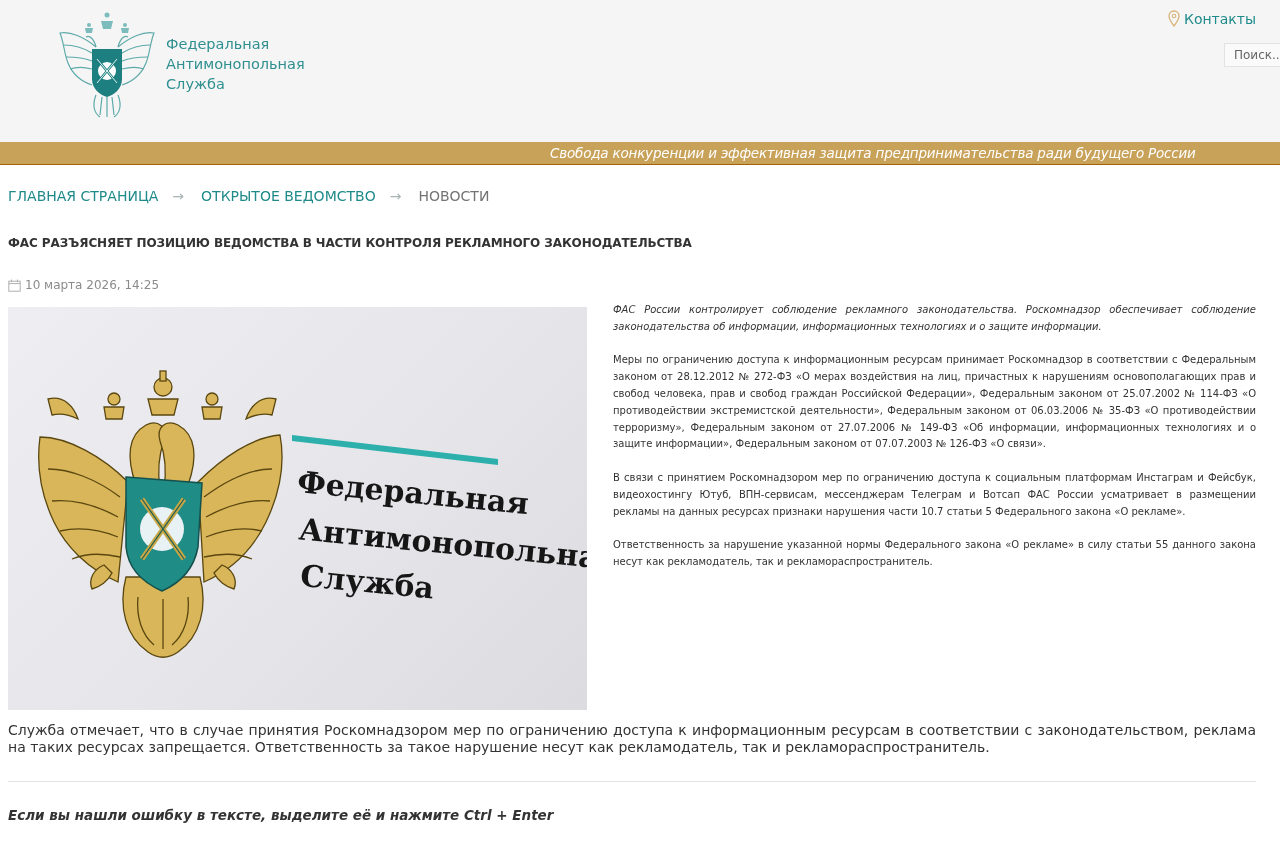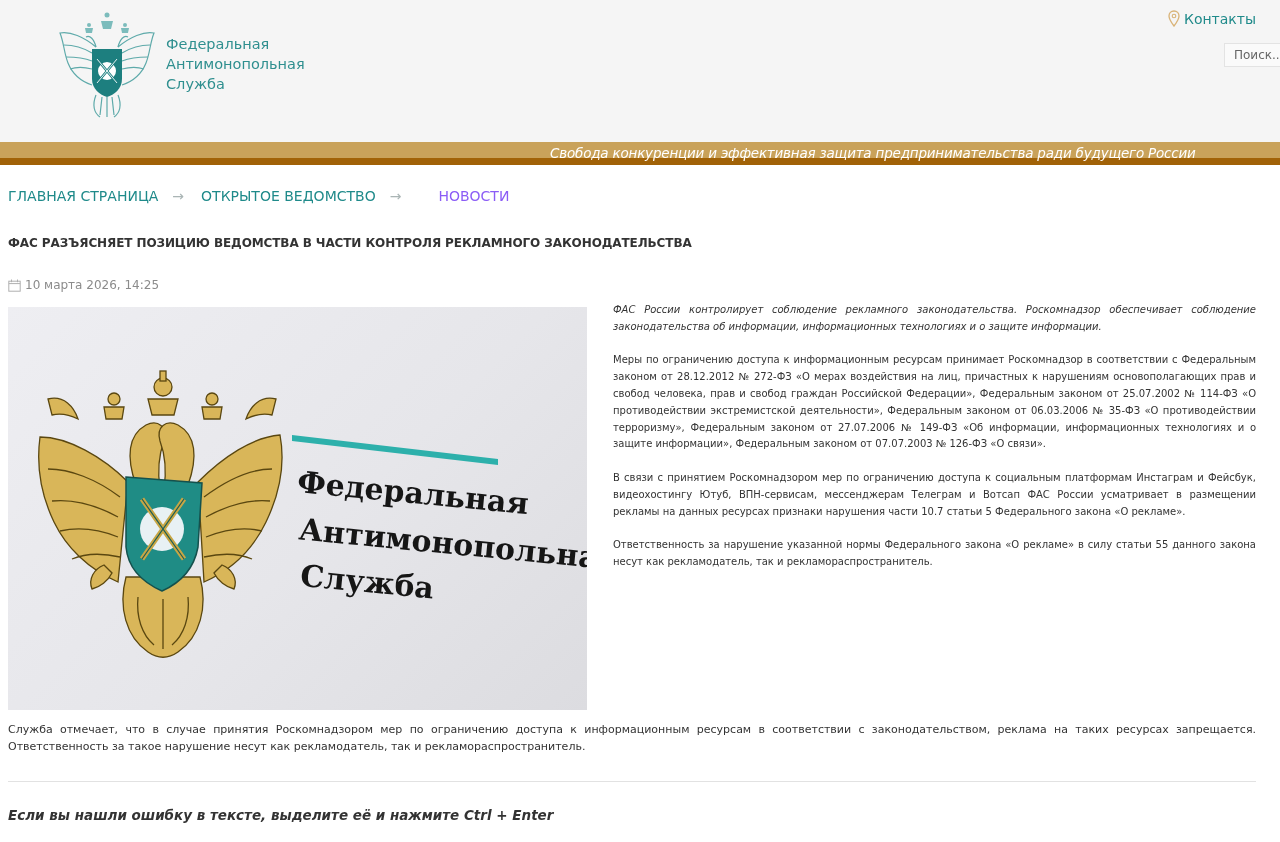--- a/index.html
+++ b/index.html
@@ -13,43 +13,43 @@
   .logo-text { margin-left: 8px; color: #2f8f8f; font-size: 14.5px; line-height: 20px; font-family: "DejaVu Sans", sans-serif; }
   .logo-text div { white-space: nowrap; }
 
   .contacts { position: absolute; right: 24px; top: 10px; display: flex; align-items: center; color: #1f8a8a; font-size: 14px; text-decoration: none; cursor: pointer; }
   .contacts svg { margin-right: 4px; }
 
   .search { position: absolute; left: 1224px; top: 43px; width: 70px; height: 24px; background: #fafafa; border: 1px solid #e3e3e3; font-size: 12px; color: #666; padding: 3px 9px; font-family: "DejaVu Sans", sans-serif; outline: none; }
   .search::placeholder { color: #666; }
 
   
-  .slogan-bar { position: absolute; left: 0; top: 142px; width: 1280px; height: 23px; background: #c9a25a; border-bottom: 7px solid #a16207; }
+  .slogan-bar { position: absolute; left: 0; top: 142px; width: 1280px; height: 23px; background: #c9a25a; border-bottom: 1px solid #a16207; }
   .slogan { position: absolute; left: 550px; top: 3px; color: #ffffff; font-style: italic; font-size: 13.5px; white-space: nowrap; letter-spacing: -0.2px; }
 
   
   .breadcrumb { position: absolute; left: 8px; top: 188px; display: flex; align-items: flex-end; font-size: 14px; white-space: nowrap; }
   .crumb-link { color: #1f8a8a; text-decoration: none; cursor: pointer; }
   .crumb-sep { color: #aab5b5; margin: 0 17px 0 14px; font-size: 14px; }
-  .crumb-current { color: #8b5cf6; margin-left: 20px; }
+  .crumb-current { color: #737373; }
 
   .title { position: absolute; left: 8px; top: 236px; font-size: 12px; font-weight: bold; color: #333; white-space: nowrap; letter-spacing: -0.1px; }
 
   .date { position: absolute; left: 8px; top: 278px; display: flex; align-items: center; font-size: 12px; color: #8b8b8b; justify-content: space-between; }
   .date svg { margin-right: 4px; }
 
   
   .article-image { position: absolute; left: 8px; top: 307px; width: 579px; height: 403px; background: linear-gradient(135deg, #eeeef2 0%, #e6e6ea 55%, #dcdce0 100%); overflow: hidden; }
 
   
   .article-col { position: absolute; left: 613px; top: 302px; width: 643px; font-size: 10px; line-height: 16.8px; color: #333; text-align: justify; }
   .article-col p { margin-bottom: 16.8px; }
   .article-col p.lead { font-style: italic; }
 
-  .article-full { position: absolute; left: 8px; top: 722px; width: 1248px; font-size: 11px; line-height: 16.8px; color: #333; text-align: justify; }
+  .article-full { position: absolute; left: 8px; top: 722px; width: 1248px; font-size: 14px; line-height: 16.8px; color: #333; text-align: justify; }
 
   .divider { position: absolute; left: 8px; top: 781px; width: 1248px; height: 1px; background: #e2e2e2; }
 
   .error-note { position: absolute; left: 8px; top: 807px; font-size: 13.5px; font-weight: bold; color: #333; white-space: nowrap; font-style: italic; }
 </style>
 </head>
 <body>
 
 <div class="header">
   <div class="logo">

